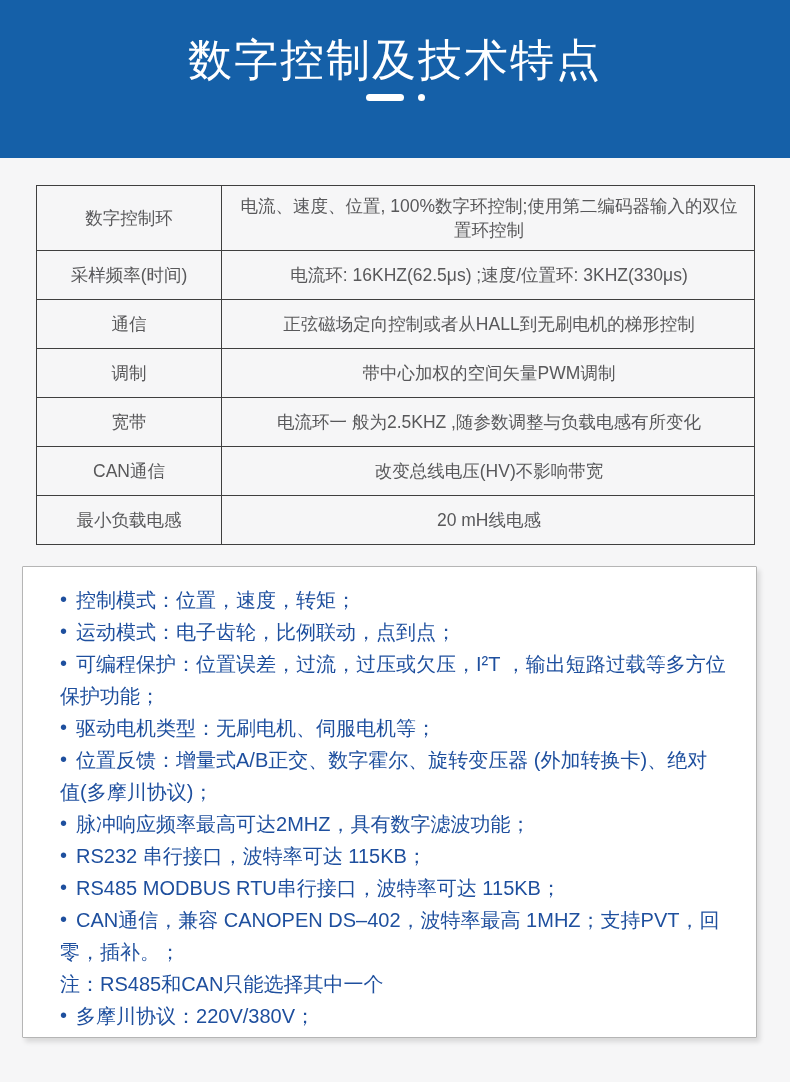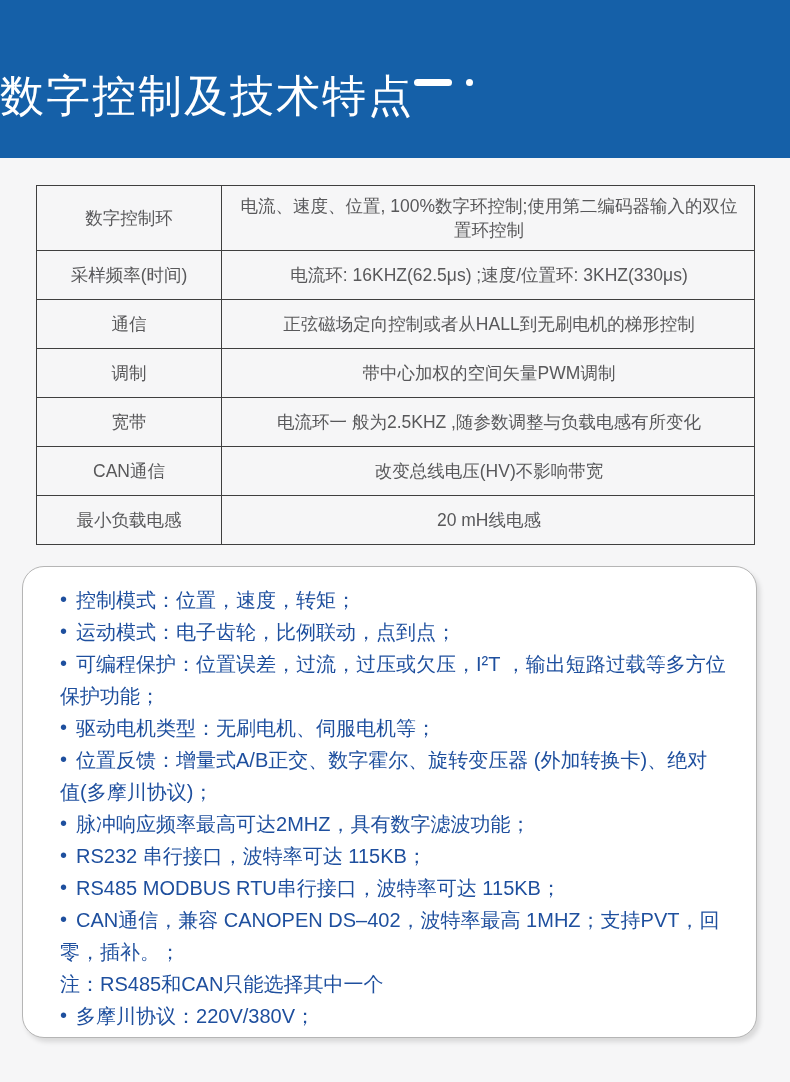--- a/index.html
+++ b/index.html
@@ -14,21 +14,21 @@
   html,body{width:790px;background:var(--page-bg);}
   body{
     font-family:"Liberation Sans","DejaVu Sans",sans-serif;
     height:1082px;overflow:hidden;
   }
   .page{width:790px;height:1082px;background:var(--page-bg);position:relative;}
 
   
   .banner{
     width:790px;height:158px;background:var(--banner-bg);
-    display:flex;flex-direction:row;align-items:center;
+    display:flex;flex-direction:column;align-items:center;
   }
   .banner-title{
     margin-top:32px;
     color:#ffffff;font-size:44px;font-weight:400;letter-spacing:2px;
     line-height:1.25;white-space:nowrap;
   }
   .banner-underline{
     margin-top:7px;display:flex;align-items:center;gap:14px;
   }
   .banner-underline .dash{
@@ -58,21 +58,21 @@
   }
   .spec-table tr{height:49px;}
   .spec-table tr.row-tall{height:62px;}
 
   
   .features-box{
     width:735px;height:472px;
     margin:21px 0 0 22px;
     background:#ffffff;
     border:1px solid var(--box-border);
-    border-radius:22px;
+    border-radius:1px;
     box-shadow:3px 4px 5px rgba(0,0,0,0.12);
     padding:17px 30px 0 37px;
     overflow:hidden;
   }
   .feature{
     color:var(--feature-text);
     font-size:20px;line-height:32px;
     text-align:left;
   }
   .feature .bullet{

